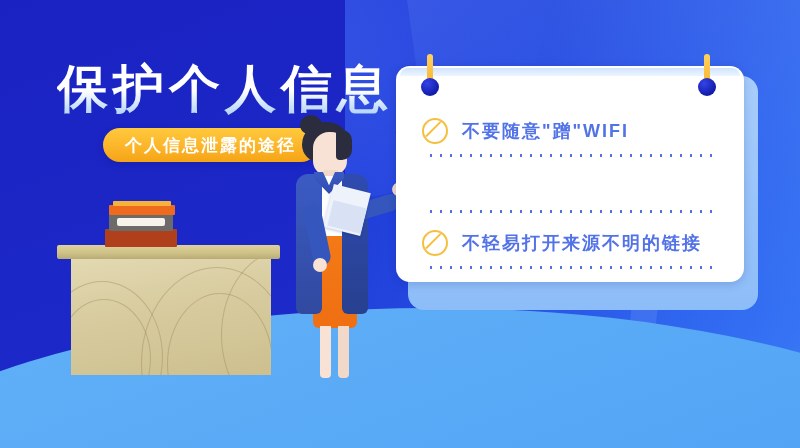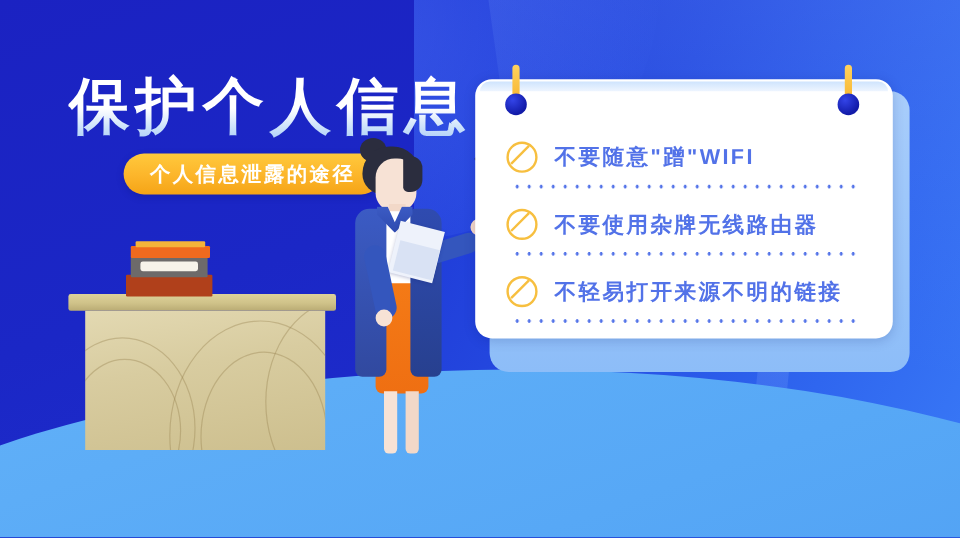--- a/index.html
+++ b/index.html
@@ -212,24 +212,20 @@
     <div class="board">
       <div class="board-lip"></div>
 
       <div class="rows">
         <div class="row row-1">
           <span class="no-icon"></span>
           <span class="row-text">不要随意"蹭"WIFI</span>
         </div>
         <div class="dots dots-1"></div>
 
-        <div class="row row-2">
-          <span class="no-icon"></span>
-          <span class="row-text">不要使用杂牌无线路由器</span>
-        </div>
         <div class="dots dots-2"></div>
 
         <div class="row row-3">
           <span class="no-icon"></span>
           <span class="row-text">不轻易打开来源不明的链接</span>
         </div>
         <div class="dots dots-3"></div>
       </div>
     </div>
     <div class="pin pin-a">

